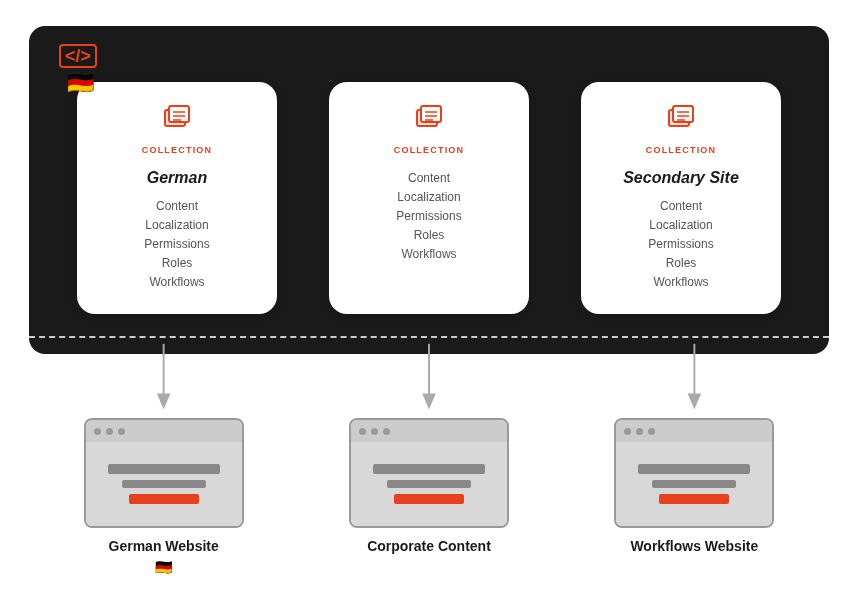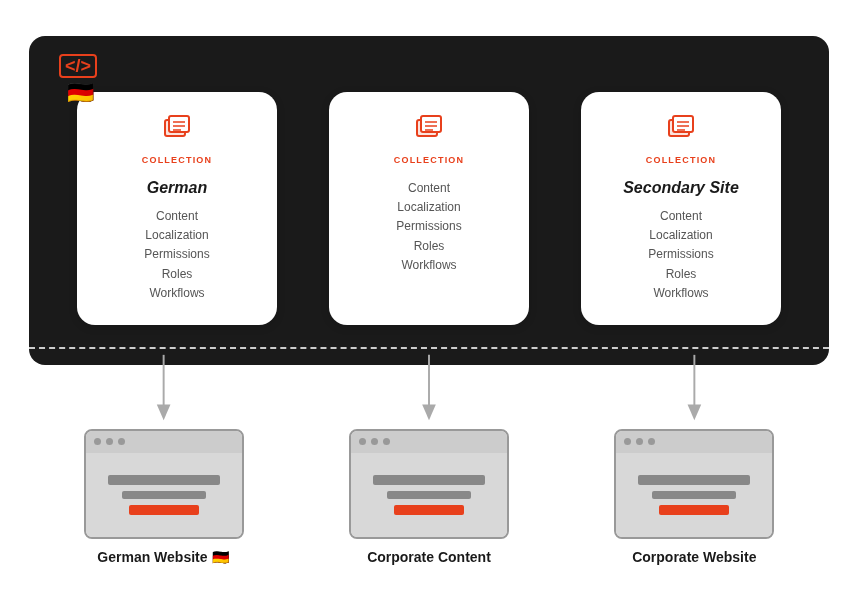--- a/index.html
+++ b/index.html
@@ -220,20 +220,21 @@
       border-radius: 2px;
     }
 
     .website-label {
       font-size: 14px;
       font-weight: 700;
       color: #1a1a1a;
       display: flex;
       align-items: center;
       gap: 5px;
+      flex-direction: column;
     }
 
     .outer-container {
       position: relative;
       padding-bottom: 10px;
     }
   </style>
 </head>
 <body>
 
@@ -378,20 +379,20 @@
             <div class="browser-dot"></div>
             <div class="browser-dot"></div>
           </div>
           <div class="browser-body">
             <div class="browser-bar-dark"></div>
             <div class="browser-bar-dark" style="width:60%; height:8px;"></div>
             <div class="browser-bar-orange"></div>
           </div>
         </div>
         <div class="website-label">
-          <span>Corporate Website</span>
+          <span>Workflows Website</span>
         </div>
       </div>
 
     </div>
 
   </div>
 </div>
 
 </body></html>

